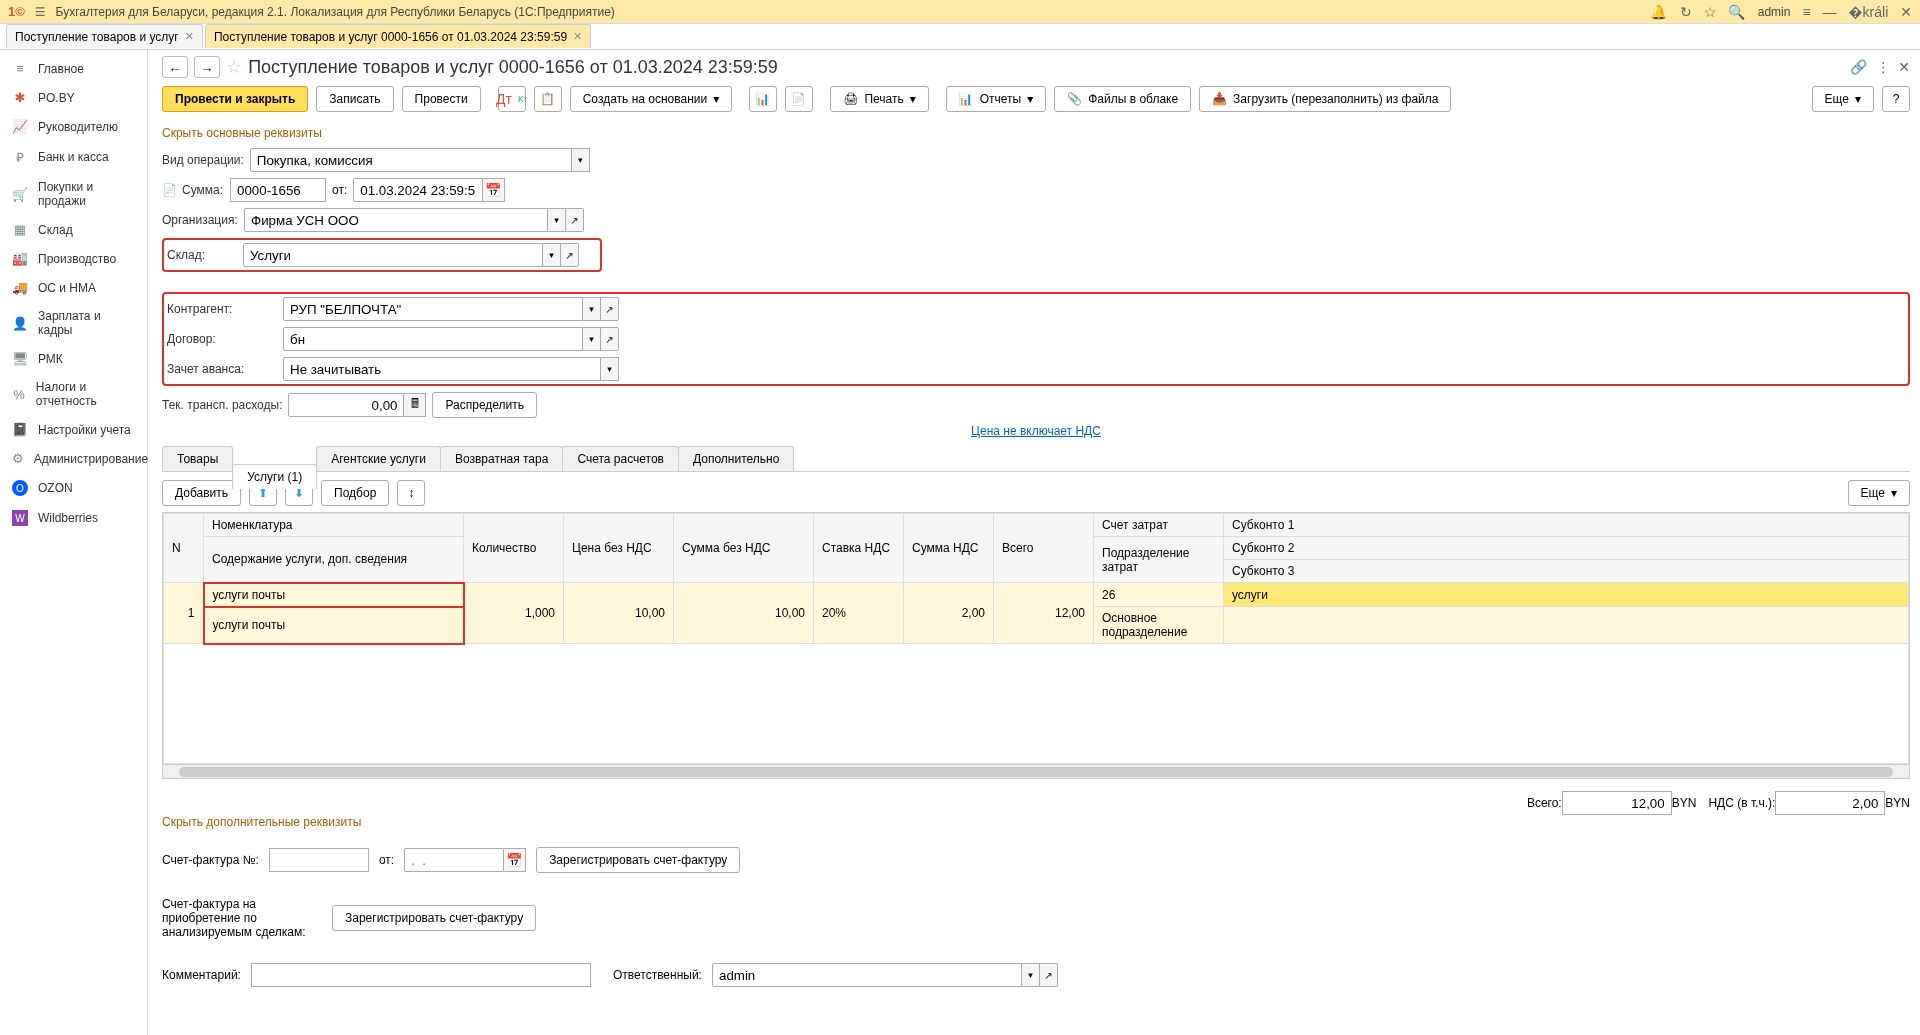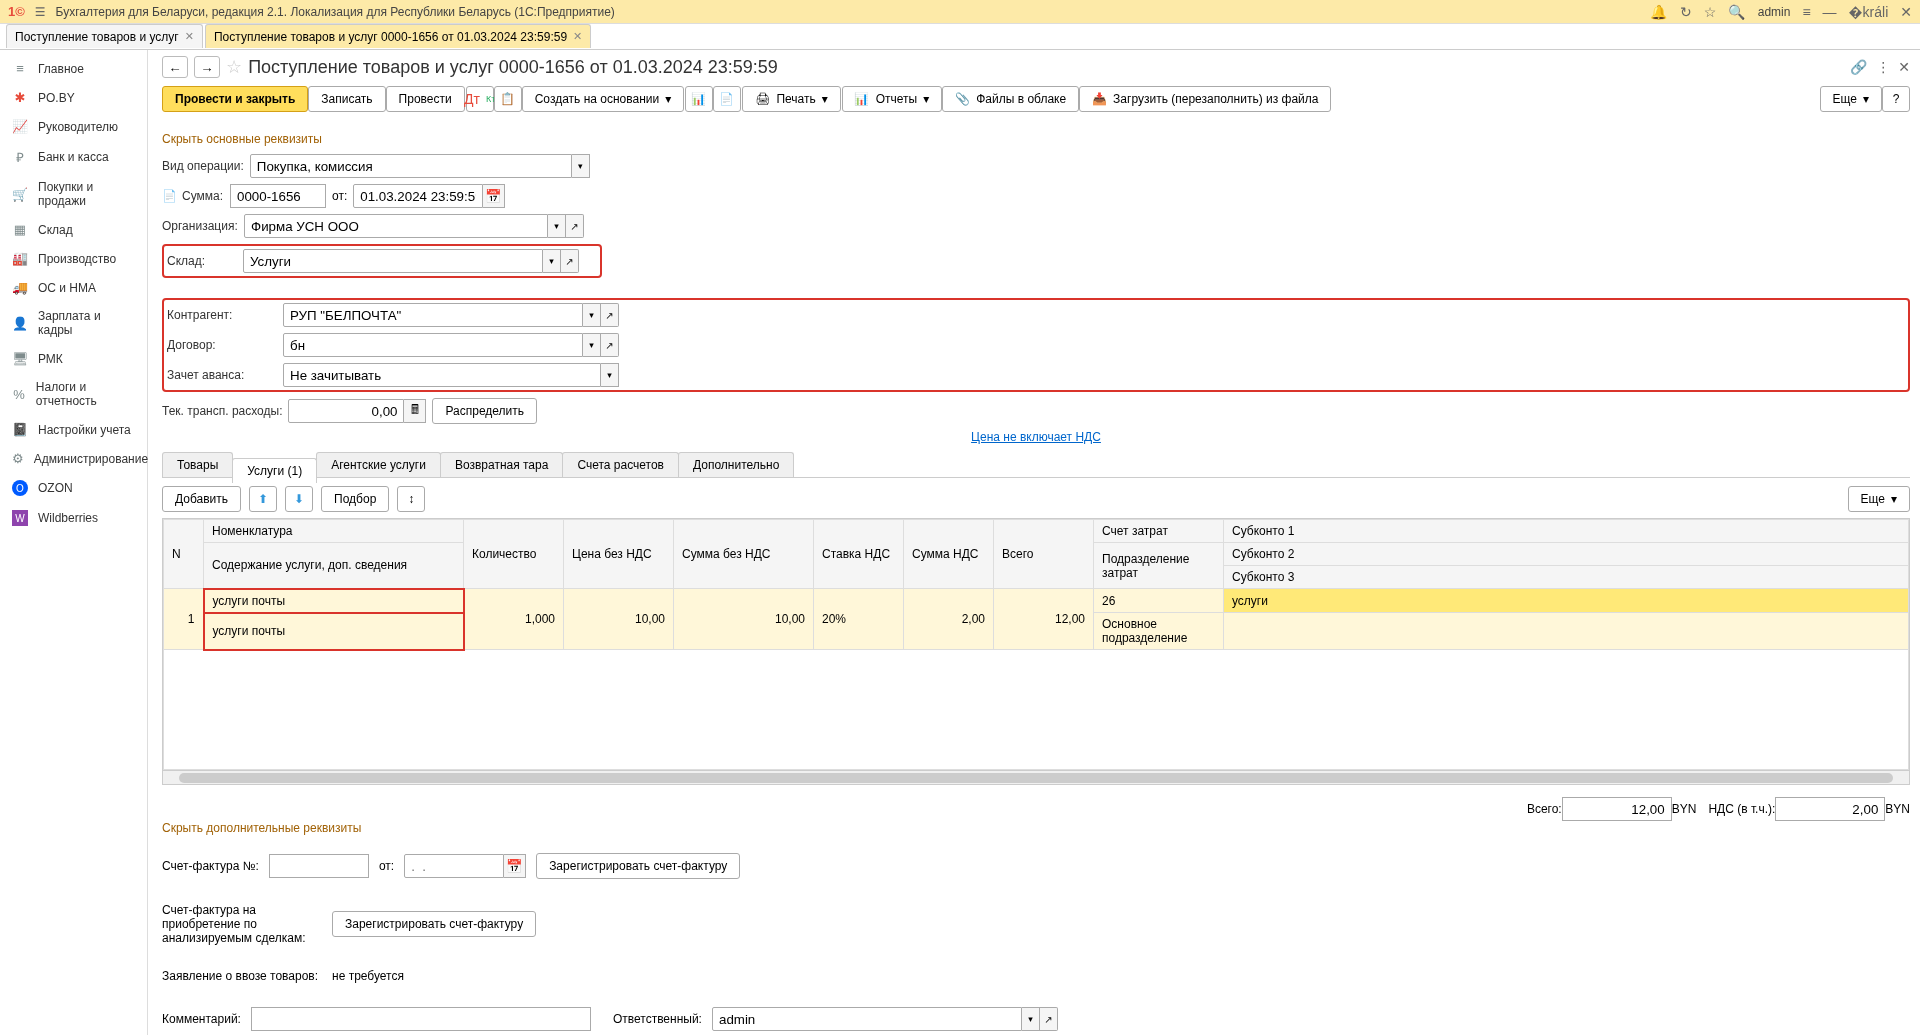--- a/index.html
+++ b/index.html
@@ -32,21 +32,21 @@
 .content { flex: 1; padding: 6px 10px 10px 14px; overflow: auto; }
 
 
 .page-header { display: flex; align-items: center; gap: 6px; margin-bottom: 8px; }
 .nav-btn { width: 26px; height: 22px; border: 1px solid #bbb; background: #fff; border-radius: 3px; cursor: pointer; display: flex; align-items: center; justify-content: center; }
 .star-icon { color: #ccc; font-size: 18px; }
 .page-title { font-size: 18px; color: #333; }
 .header-right { margin-left: auto; display: flex; gap: 8px; }
 
 
-.toolbar { display: flex; align-items: center; gap: 0; margin-bottom: 20px; flex-wrap: wrap; }
+.toolbar { display: flex; align-items: center; gap: 8px; margin-bottom: 14px; flex-wrap: wrap; }
 .btn { height: 26px; padding: 0 12px; border: 1px solid #aaa; background: #fff; border-radius: 3px; cursor: pointer; display: flex; align-items: center; gap: 6px; font-size: 12px; }
 .btn-primary { background: #ffde5c; border-color: #d4a017; font-weight: bold; }
 .btn-icon { width: 28px; padding: 0; justify-content: center; }
 .toolbar-sep { width: 1px; height: 20px; }
 .toolbar-spacer { flex: 1; }
 
 
 .link-green { color: #a16207; cursor: pointer; margin-bottom: 8px; display: inline-block; }
 .link-blue { color: #0066cc; text-decoration: underline; cursor: pointer; }
 
@@ -59,21 +59,21 @@
 .select-wrap { display: flex; }
 .select-wrap .input { border-radius: 2px 0 0 2px; }
 .dd-btn { width: 18px; height: 24px; border: 1px solid #aaa; border-left: none; background: #f5f5f5; cursor: pointer; display: flex; align-items: center; justify-content: center; font-size: 9px; }
 .open-btn { width: 18px; height: 24px; border: 1px solid #aaa; border-left: none; background: #f5f5f5; cursor: pointer; display: flex; align-items: center; justify-content: center; font-size: 10px; border-radius: 0 2px 2px 0; }
 .red-box { border: 2px solid #d9342b; border-radius: 4px; padding: 3px; }
 .cal-btn { width: 22px; height: 24px; border: 1px solid #aaa; border-left: none; background: #f5f5f5; cursor: pointer; display: flex; align-items: center; justify-content: center; }
 
 
 .tabs { display: flex; border-bottom: 1px solid #ccc; margin-bottom: 8px; }
 .tabpage { padding: 5px 14px; border: 1px solid #ccc; border-bottom: none; background: #f0f0f0; cursor: pointer; margin-right: -1px; border-radius: 3px 3px 0 0; }
-.tabpage.active { background: #fff; position: relative; top: 6px; }
+.tabpage.active { background: #fff; position: relative; top: 18px; }
 
 
 .table-toolbar { display: flex; gap: 8px; margin-bottom: 6px; }
 
 
 .table-wrap { border: 1px solid #ccc; overflow: auto; }
 .tbl { width: 100%; border-collapse: collapse; }
 .tbl th, .tbl td { border: 1px solid #ddd; padding: 4px 8px; text-align: left; font-weight: normal; font-size: 12px; }
 .tbl th { background: #f5f5f5; }
 .tbl .num { text-align: right; }
@@ -416,24 +416,20 @@
           <input class="input" style="width: 100px;" placeholder=".  .">
           <button class="cal-btn">📅</button>
         </div>
         <button class="btn">Зарегистрировать счет-фактуру</button>
       </div>
       <div class="bottom-row">
         <span style="width:160px">Счет-фактура на приобретение по анализируемым сделкам:</span>
         <button class="btn">Зарегистрировать счет-фактуру</button>
       </div>
       <div class="bottom-row">
-        <span style="min-width:160px">Заявление о ввозе товаров:</span>
-        <span>не требуется</span>
-      </div>
-      <div class="bottom-row">
         <span style="min-width:78px">Комментарий:</span>
         <input class="input" style="width: 340px;">
         <span style="margin-left:12px">Ответственный:</span>
         <div class="select-wrap">
           <input class="input" style="width: 310px;" value="admin">
           <button class="dd-btn">▾</button>
           <button class="open-btn">↗</button>
         </div>
       </div>
     </div>

